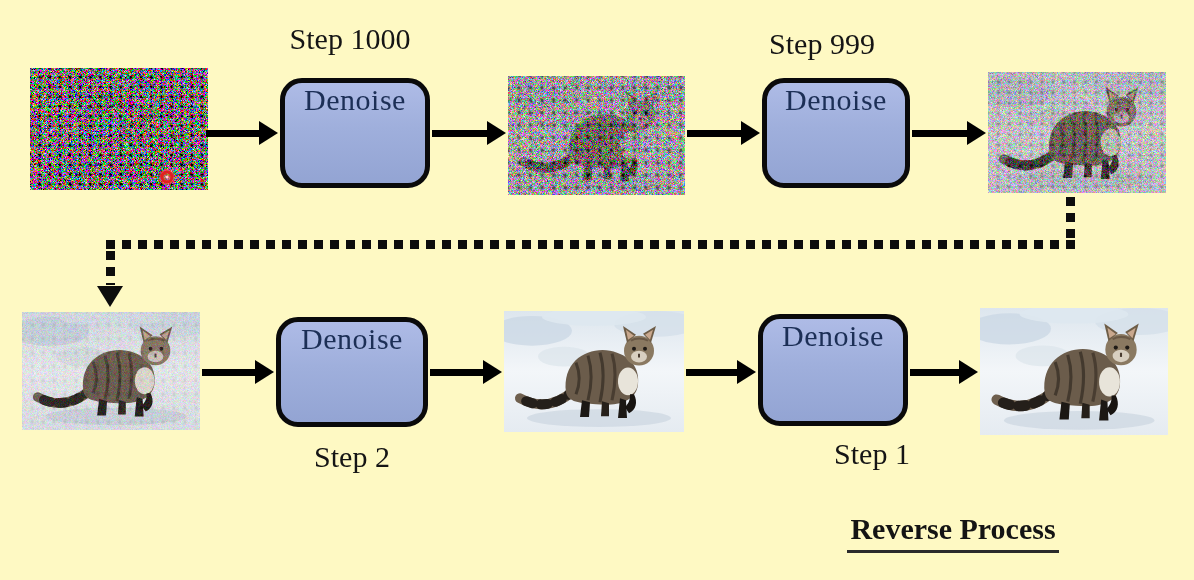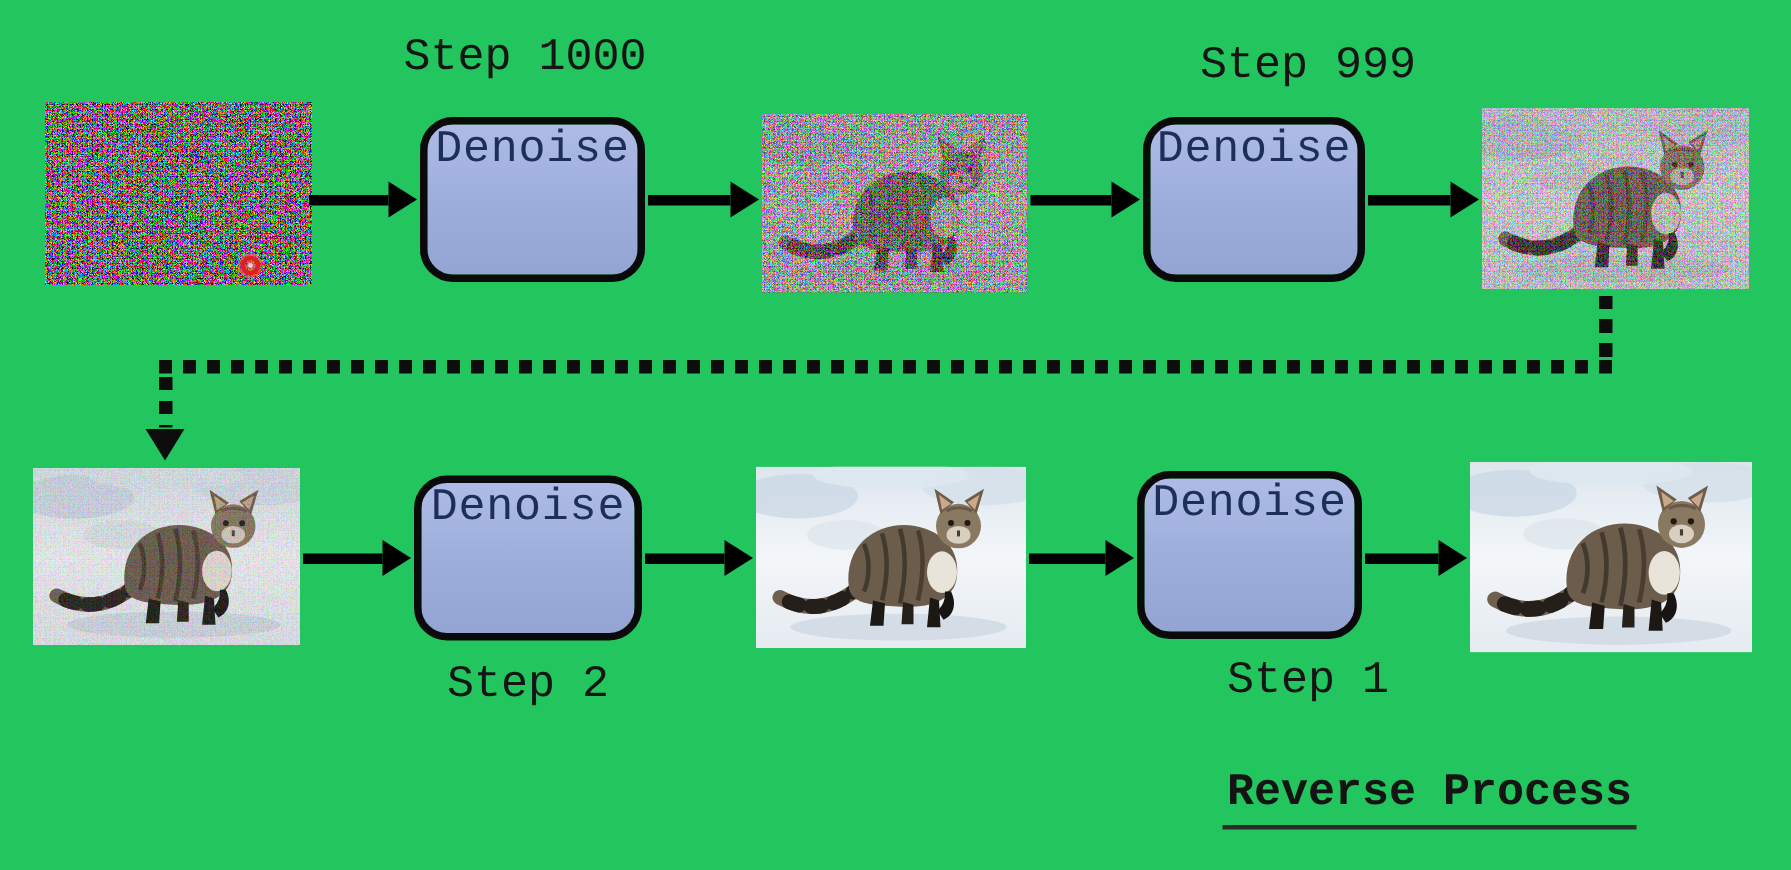--- a/index.html
+++ b/index.html
@@ -1,20 +1,20 @@
 <!DOCTYPE html>
 <html><head>
 <meta charset="utf-8">
 <style>
   html,body{margin:0;padding:0;background:#ffffff;}
   #canvas{
     position:relative;
     width:1194px;height:580px;
-    background:#22c55e;
-    font-family:Liberation Mono, monospace;
+    background:#fef9c3;
+    font-family:Liberation Serif, serif;
     overflow:hidden;
   }
   .pic{position:absolute;display:block;}
   .denoise-box{
     position:absolute;
     box-sizing:border-box;
     border:5px solid #0a0a0a;
     border-radius:22px;
     background:linear-gradient(180deg,#aebbe6 0%,#9fafdc 45%,#93a4d3 100%);
     display:flex;align-items:flex-start;justify-content:center;
@@ -137,21 +137,21 @@
   <svg class="pic" style="left:508px;top:76px" width="177" height="119" viewBox="0 0 180 122" preserveAspectRatio="none">
     <use href="#catPic"></use>
     <rect width="180" height="122" filter="url(#noiseF)" opacity="0.66"></rect>
   </svg>
 
   <div class="arrow" style="left:687px;top:121px;width:73px">
     <div class="shaft"></div>
     <div class="head"></div>
   </div>
 
-  <div class="step-label" style="left:752px;top:27px;width:240px">Step 999</div>
+  <div class="step-label" style="left:702px;top:27px;width:240px">Step 999</div>
   <div class="denoise-box" style="left:762px;top:78px;width:148px;height:110px">
     <span class="box-label">Denoise</span>
   </div>
 
   <div class="arrow" style="left:912px;top:121px;width:74px">
     <div class="shaft"></div>
     <div class="head"></div>
   </div>
 
   <svg class="pic" style="left:988px;top:72px" width="178" height="121" viewBox="0 0 180 122" preserveAspectRatio="none">

